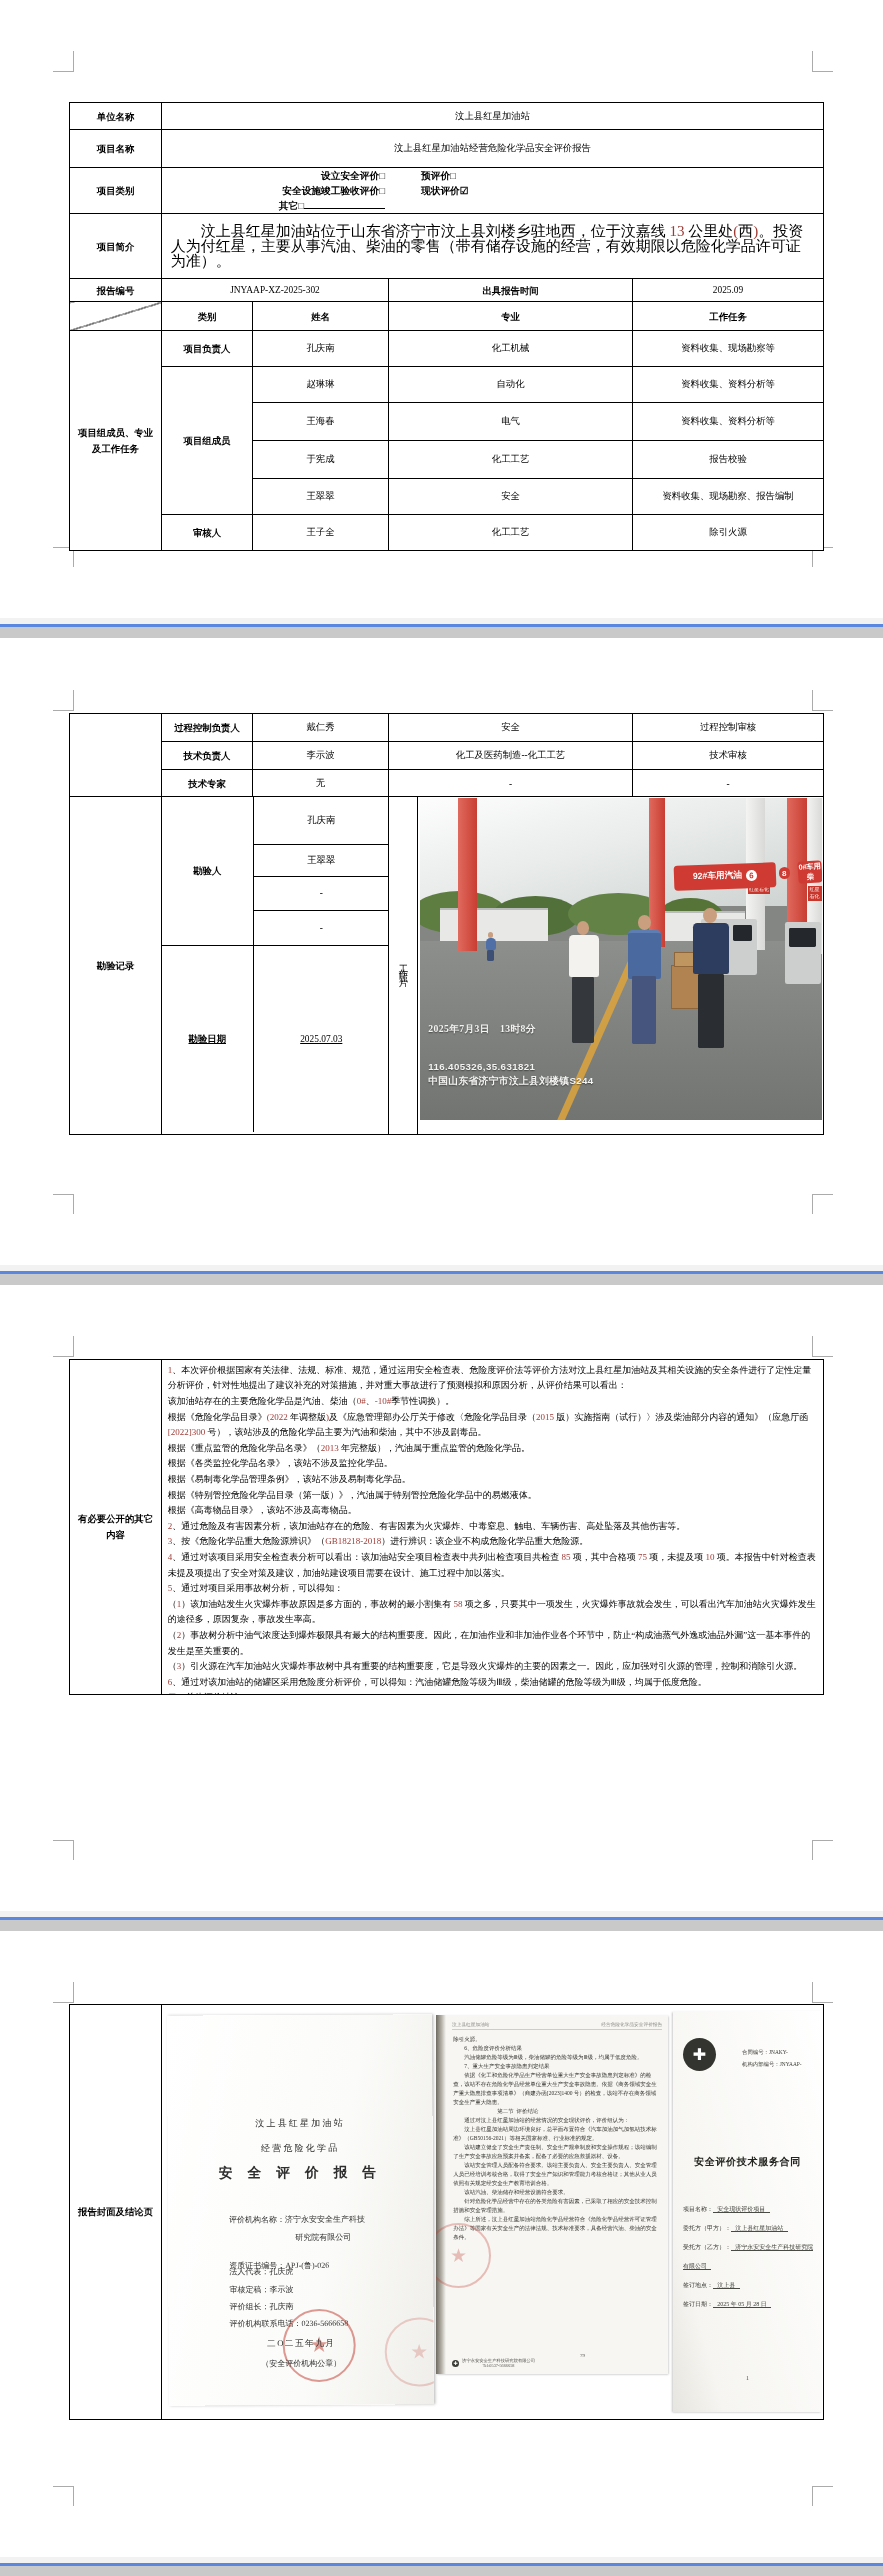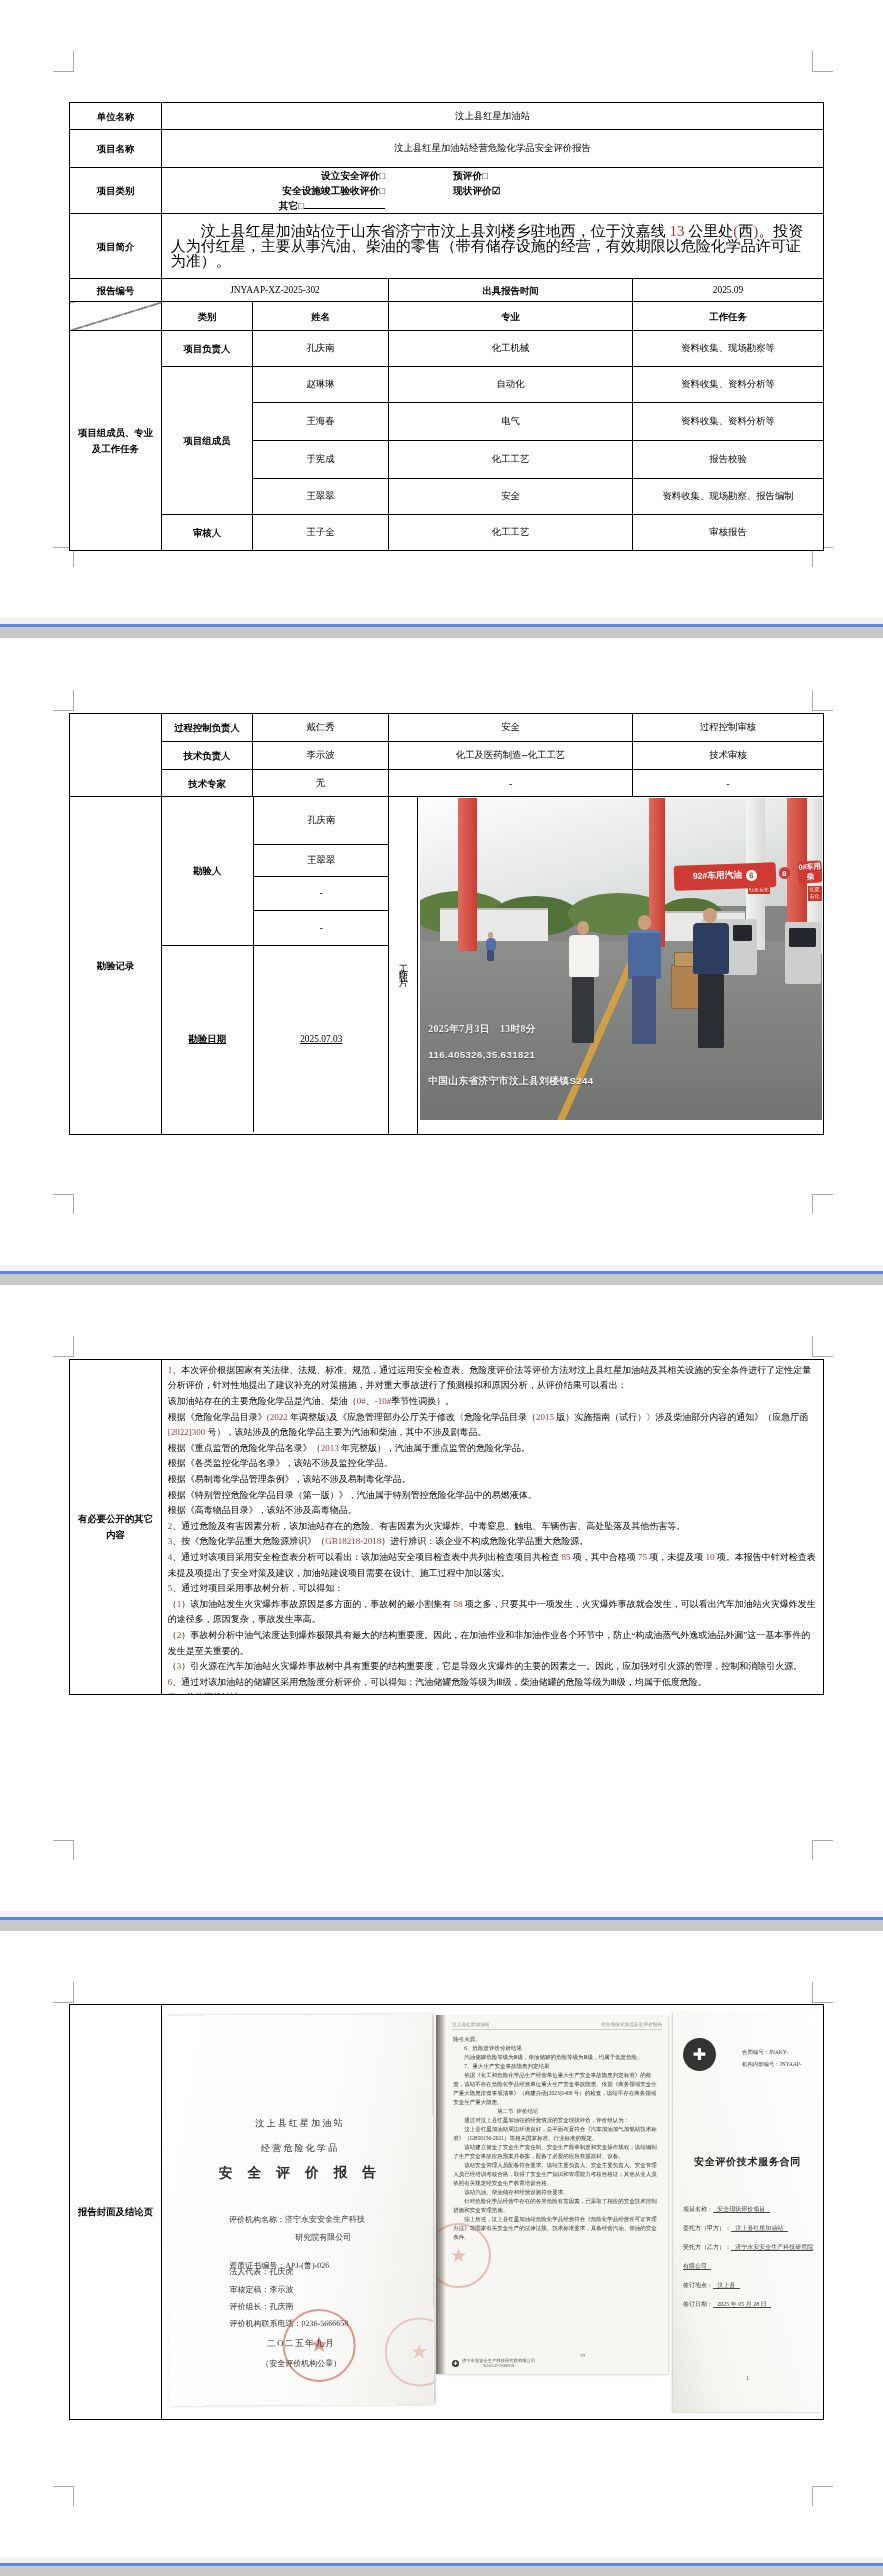--- a/index.html
+++ b/index.html
@@ -23,21 +23,21 @@
   
   table.grid{border-collapse:collapse;table-layout:fixed;position:absolute;left:69px;background:#fff;}
   table.grid td{border:0.7px solid #000;vertical-align:middle;text-align:center;
                 font-size:9.4px;padding:0;overflow:hidden;}
   table.grid{border:1.4px solid #000;}
   td.lbl{font-family:"Liberation Sans",sans-serif;font-weight:bold;font-size:9.7px;line-height:15px;}
   td.val{font-size:9.4px;}
   td.left{text-align:left;}
   .diag{background:linear-gradient(to bottom right,transparent calc(50% - 0.6px),#444 calc(50% - 0.6px),#444 calc(50% + 0.6px),transparent calc(50% + 0.6px));}
   
-  .cat-grid{display:grid;grid-template-columns:180px 115px;column-gap:68px;justify-content:start;
+  .cat-grid{display:grid;grid-template-columns:180px 115px;column-gap:36px;justify-content:start;
             padding-left:43px;line-height:15px;font-family:"Liberation Sans",sans-serif;font-weight:bold;font-size:9.7px;}
   .cat-grid .r{text-align:right;}
   .cat-grid .l{text-align:left;}
   .blank-line{display:inline-block;width:81px;border-bottom:1.1px solid #000;height:9.4px;vertical-align:baseline;}
   
   .intro-p{padding:4.3px 8.7px;text-align:left;text-indent:2em;line-height:15px;font-size:15px;}
   .rn{color:var(--red-text,#9e3b35);}
   
   table.inner{border-collapse:collapse;table-layout:fixed;width:100%;height:100%;}
   table.inner td{border:0.7px solid #000;text-align:center;vertical-align:middle;font-size:9.4px;}
@@ -183,21 +183,21 @@
       </tr>
       <tr style="height:36px">
         <td class="val">王翠翠</td>
         <td class="val">安全</td>
         <td class="val">资料收集、现场勘察、报告编制</td>
       </tr>
       <tr style="height:36px">
         <td class="lbl">审核人</td>
         <td class="val">王子全</td>
         <td class="val">化工工艺</td>
-        <td class="val">审核报告</td>
+        <td class="val">除引火源</td>
       </tr>
     </tbody>
       </table>
   </div>
 
   <div class="sep" style="top:618px;">
       <div class="light"></div>
       <div class="blue"></div>
       <div class="gray"></div>
     </div>
@@ -334,21 +334,21 @@
               <div class="head" style="left:10px;top:0;width:13px;height:14.4px;"></div>
               <div class="torso" style="left:0;top:14.4px;width:33px;height:46px;background:#49699f;border-top:3.6px solid #5d7db3;"></div>
               <div class="legs" style="left:4.3px;top:61px;width:24.5px;height:68px;background:#46557d;"></div>
             </div>
             <div class="person" style="left:273px;top:110px;">
               <div class="head" style="left:10.8px;top:0;width:13.7px;height:15px;"></div>
               <div class="torso" style="left:0;top:15px;width:36px;height:51px;background:#2c3d60;"></div>
               <div class="legs" style="left:5px;top:66px;width:26px;height:74px;background:#2a2d32;"></div>
             </div>
             <div class="ph-overlay" style="top:225px;font-family:Liberation Serif, serif;">2025年7月3日　13时8分</div>
-            <div class="ph-overlay" style="top:251px;">116.405326,35.631821</div>
+            <div class="ph-overlay" style="top:263px;">116.405326,35.631821</div>
             <div class="ph-overlay" style="top:277px;">中国山东省济宁市汶上县刘楼镇S244</div>
           </div>
         </td>
       </tr>
     </tbody>
       </table>
   </div>
 
   <div class="sep" style="top:1265px;">
       <div class="light"></div>

